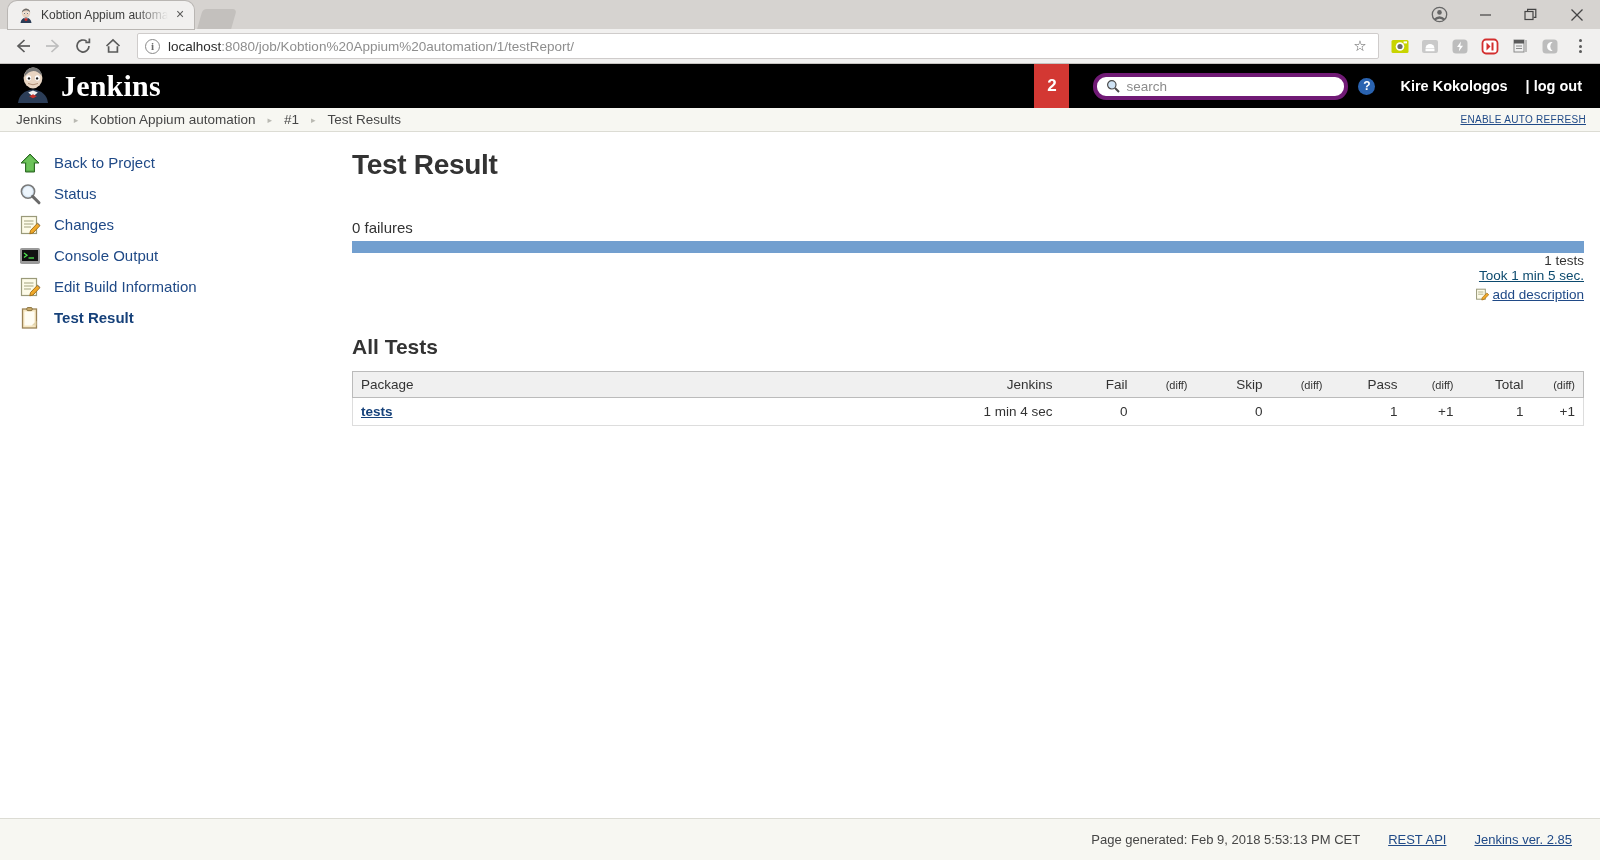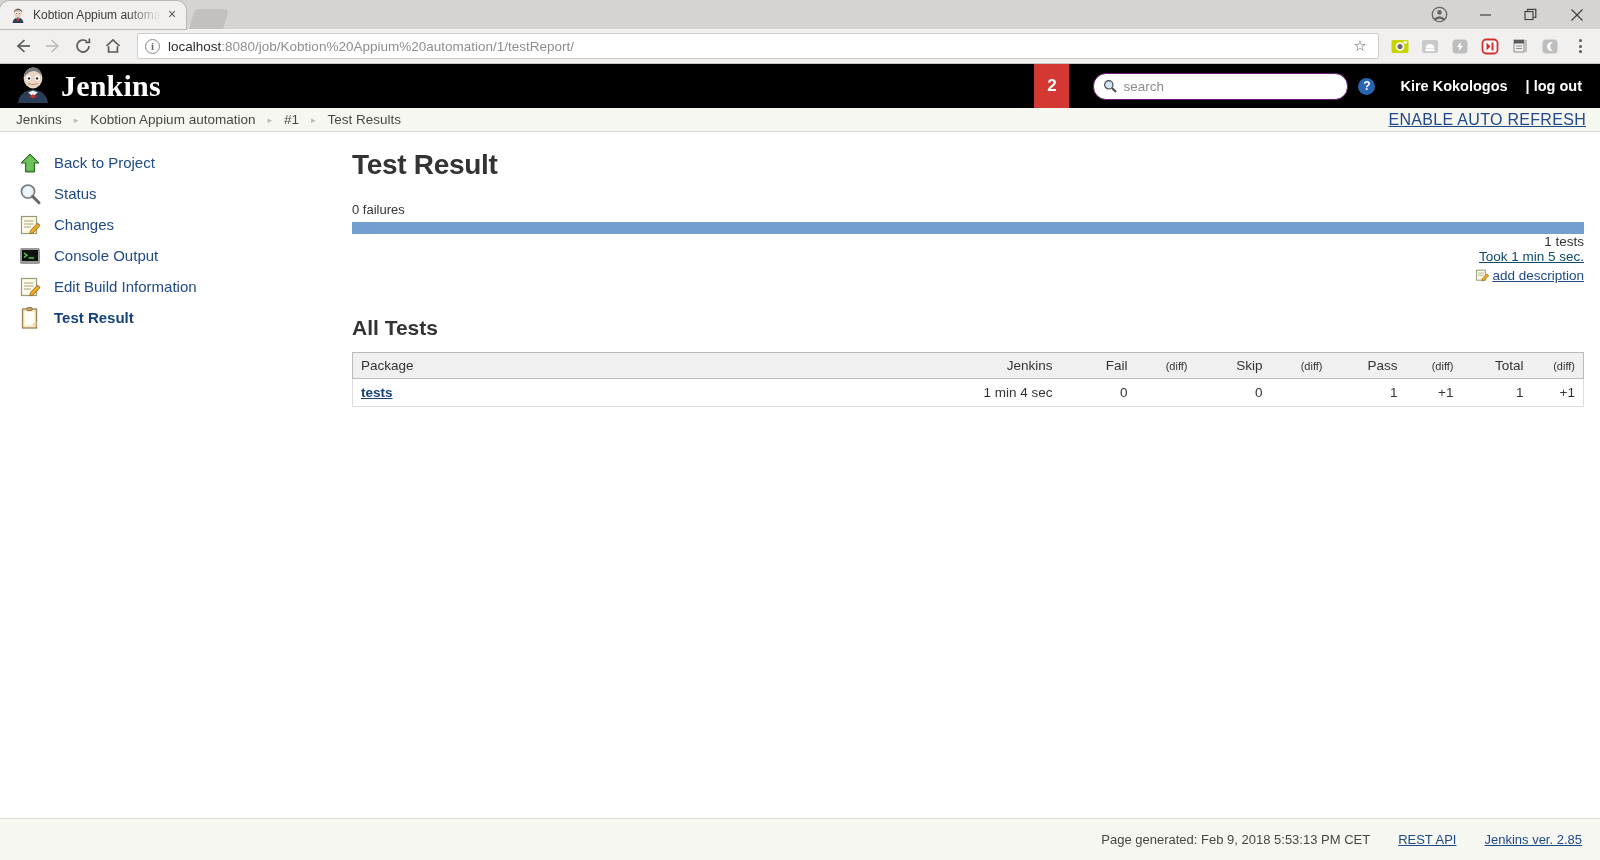--- a/index.html
+++ b/index.html
@@ -12,21 +12,21 @@
   }
 
   
   .browser-chrome { width: 1600px; background: #d6d3d0; }
 
   .tabstrip {
     height: 29px;
     background: #d6d3d0;
     display: flex;
     align-items: flex-end;
-    padding-left: 0;
+    padding-left: 8px;
     position: relative;
   }
   .tab {
     height: 28px;
     width: 186px;
     background: #f1f0ef;
     border-top-left-radius: 9px;
     border-top-right-radius: 9px;
     display: flex;
     align-items: center;
@@ -172,21 +172,21 @@
     color: #ffffff;
     font-weight: bold;
     font-size: 17px;
     display: flex; align-items: center; justify-content: center;
     cursor: pointer;
   }
   .jk-search {
     width: 255px; height: 27px;
     margin-left: 24px;
     background: #ffffff;
-    border: 1px solid #701a75;
+    border: 4px solid #701a75;
     border-radius: 13px;
     display: flex; align-items: center;
     padding: 2px 9px;
   }
   .jk-search input {
     border: 0; outline: 0;
     font-size: 13.5px;
     color: #555;
     width: 100%;
     background: transparent;
@@ -222,21 +222,21 @@
     position: relative;
   }
   .crumb { font-size: 13.5px; color: #464646; cursor: pointer; }
   .crumb-sep {
     margin: 0 12px;
     color: #b9b9b2;
     font-size: 9px;
   }
   .autorefresh {
     position: absolute; right: 14px;
-    font-size: 16px;
+    font-size: 10px;
     color: #204a87;
     text-decoration: underline;
     letter-spacing: .3px;
     cursor: pointer;
   }
 
   .jk-body { display: flex; height: 708px; }
 
   .sidebar { width: 352px; padding-top: 15px; flex: 0 0 352px; }
   .side-item {
@@ -253,21 +253,21 @@
   }
   .side-label { font-size: 15px; color: #204a87; }
   .side-item.active .side-label { color: #16417a; font-weight: bold; }
 
   .main { flex: 1 1 auto; padding-right: 16px; }
 
   .h1 {
     font-size: 28px; font-weight: bold; color: #333333;
     margin: 17px 0 0 0; letter-spacing: -.3px;
   }
-  .failtext { font-size: 13px; color: #333; margin-top: 21px; }
+  .failtext { font-size: 15px; color: #333; margin-top: 38px; }
   .progbar {
     height: 12px;
     background: #729fcf;
     margin-top: 5px;
     width: 100%;
   }
   .rightline {
     text-align: right;
     font-size: 13.5px;
     color: #333;
@@ -311,21 +311,21 @@
   table.results td.last { border-right: 1px solid #ddd; }
   table.results td a { color: #16417a; font-weight: bold; text-decoration: underline; cursor: pointer; }
 
   .footer {
     position: absolute;
     bottom: 0; left: 0;
     width: 1600px; height: 42px;
     background: #f7f7f2;
     border-top: 1px solid #dcdcd4;
     display: flex; align-items: center; justify-content: flex-end;
-    padding-right: 18px;
+    padding-right: 28px;
     font-size: 13px; color: #464646;
   }
   .footer a { color: #204a87; text-decoration: underline; margin-left: 28px; cursor: pointer; }
 </style>
 </head>
 <body>
 
 <div class="browser-chrome">
 
   <div class="tabstrip">

